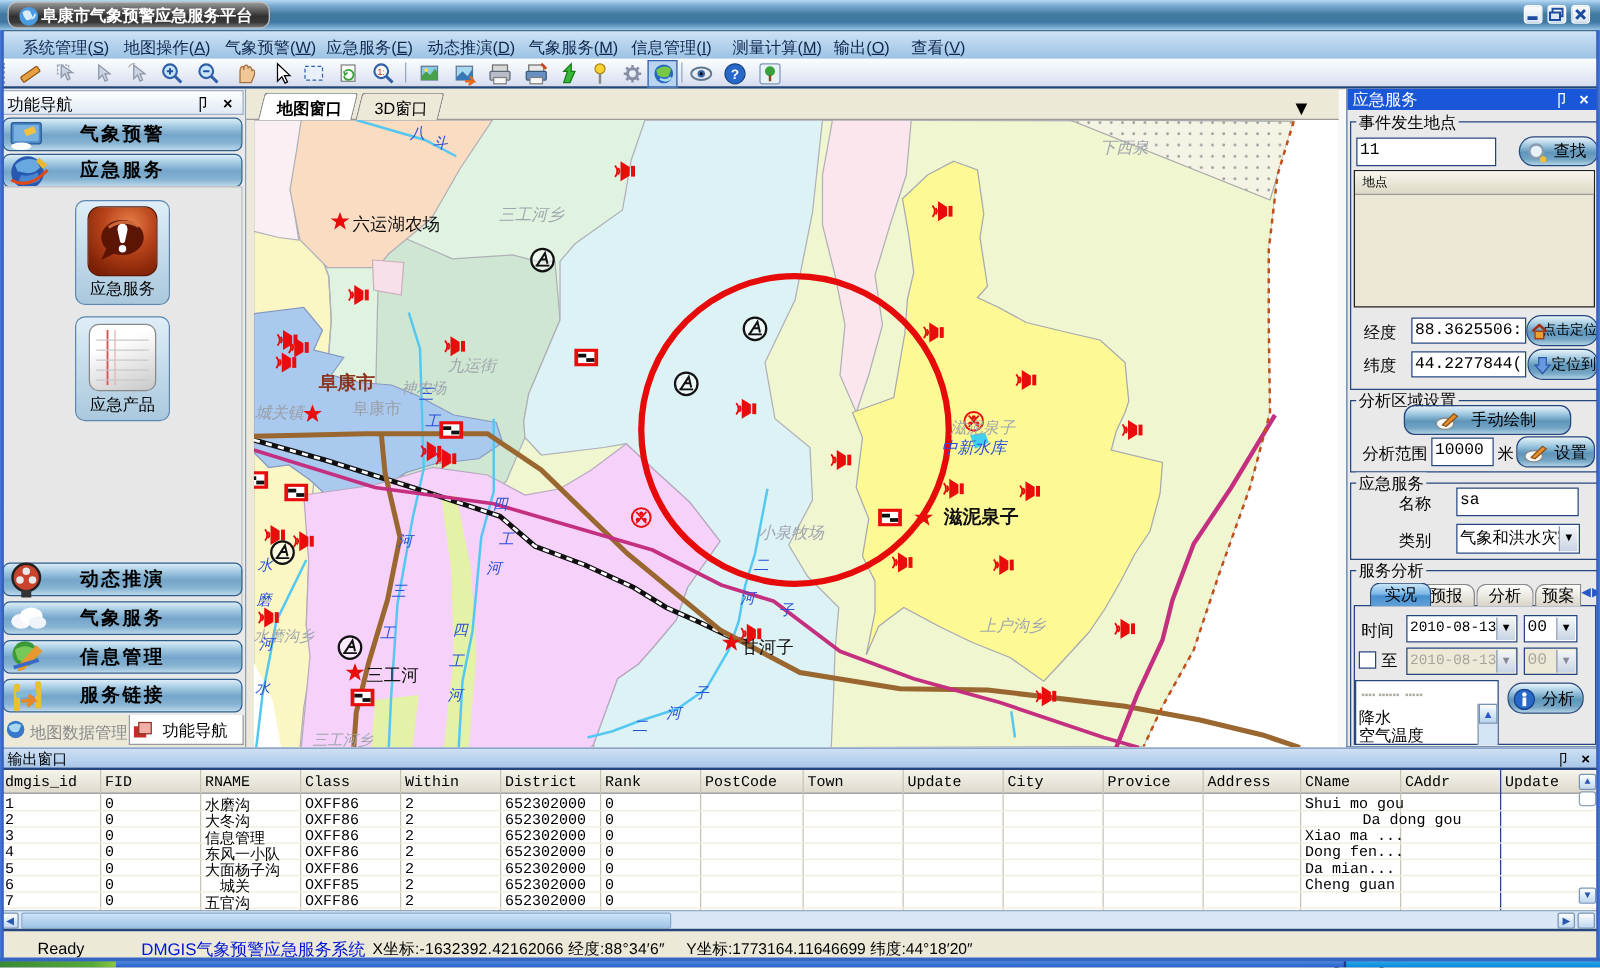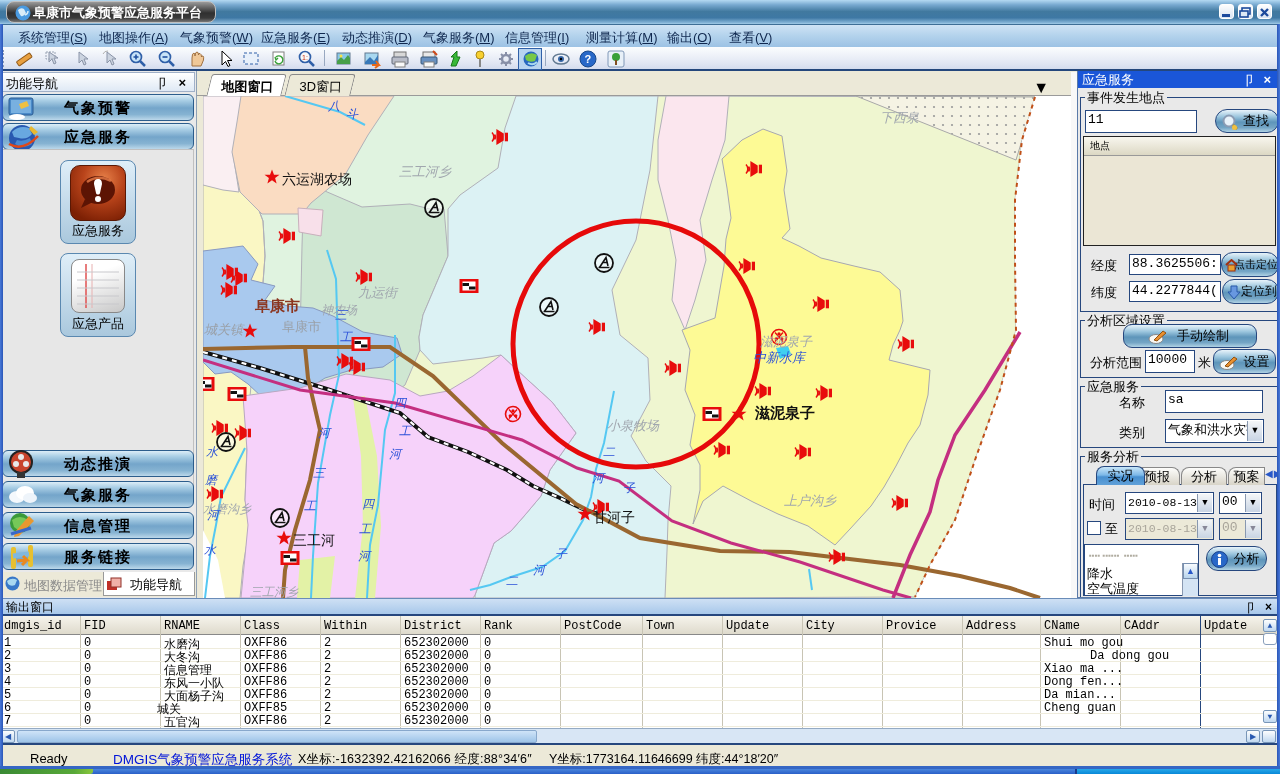--- a/index.html
+++ b/index.html
@@ -574,21 +574,21 @@
         <span style="position:absolute;left:164px;top:0px;">大面杨子沟</span>
         <span style="position:absolute;left:244px;top:0px;">OXFF86</span>
         <span style="position:absolute;left:324px;top:0px;">2</span>
         <span style="position:absolute;left:404px;top:0px;">652302000</span>
         <span style="position:absolute;left:484px;top:0px;">0</span>
         <span style="position:absolute;left:1044px;top:0px;">Da mian...</span>
       </div>
       <div style="position:absolute;left:0;top:85px;width:1280px;height:13px;border-bottom:1px solid #efecdc;">
         <span style="position:absolute;left:4px;top:0px;">6</span>
         <span style="position:absolute;left:84px;top:0px;">0</span>
-        <span style="position:absolute;left:157px;top:0px;text-align:right;">城关</span>
+        <span style="position:absolute;left:176px;top:0px;text-align:right;">城关</span>
         <span style="position:absolute;left:244px;top:0px;">OXFF85</span>
         <span style="position:absolute;left:324px;top:0px;">2</span>
         <span style="position:absolute;left:404px;top:0px;">652302000</span>
         <span style="position:absolute;left:484px;top:0px;">0</span>
         <span style="position:absolute;left:1044px;top:0px;">Cheng guan</span>
       </div>
       <div style="position:absolute;left:0;top:98px;width:1280px;height:13px;border-bottom:1px solid #efecdc;">
         <span style="position:absolute;left:4px;top:0px;">7</span>
         <span style="position:absolute;left:84px;top:0px;">0</span>
         <span style="position:absolute;left:164px;top:0px;">五官沟</span>

